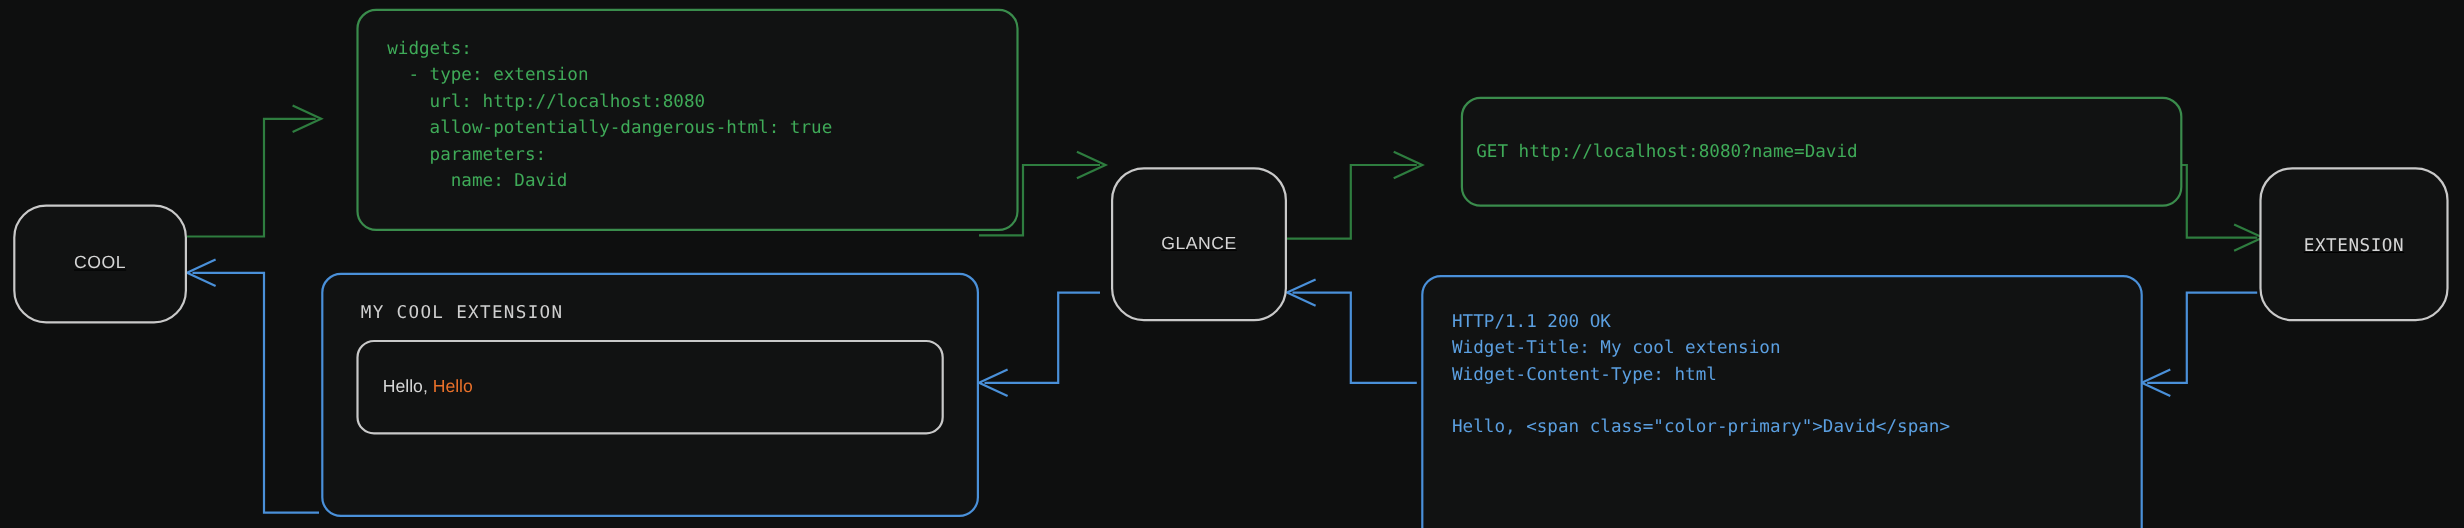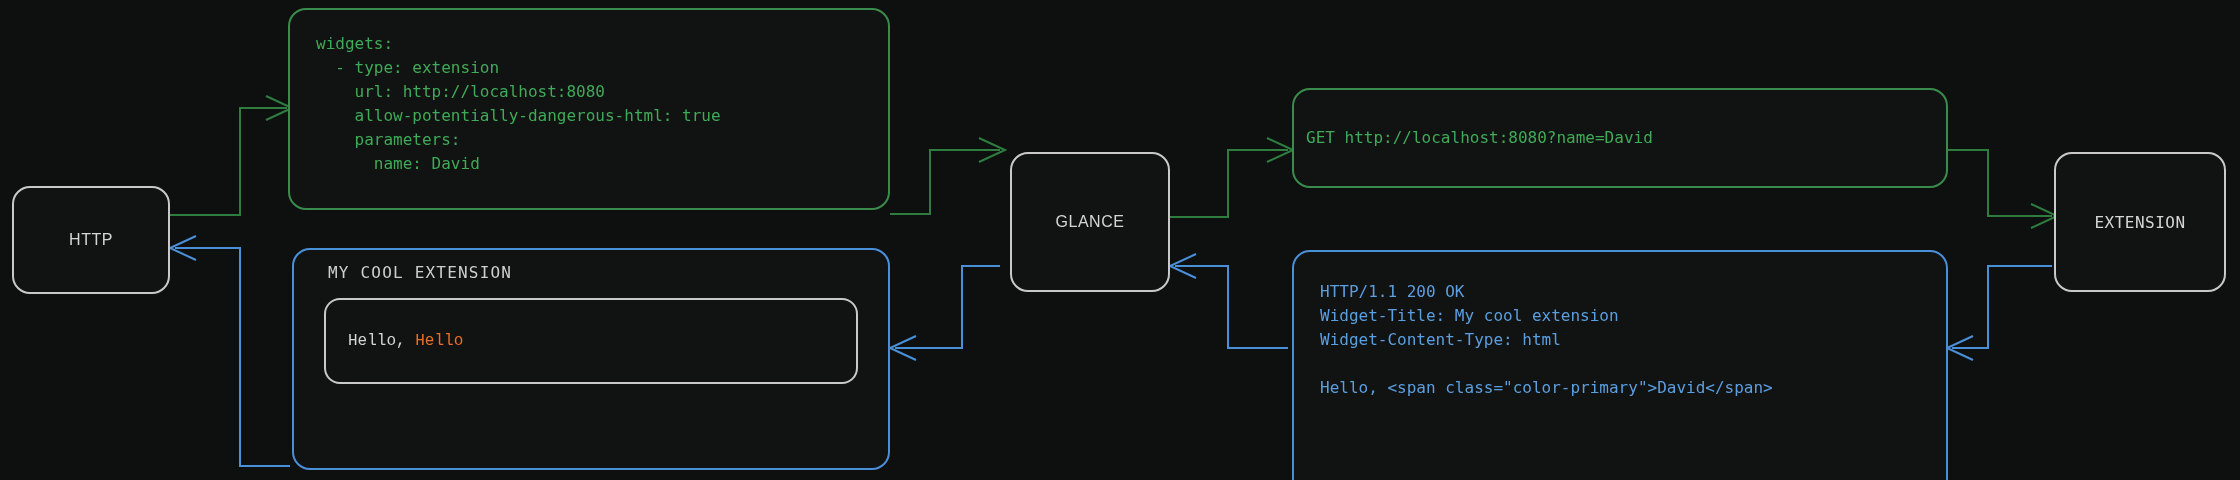--- a/index.html
+++ b/index.html
@@ -14,25 +14,26 @@
     background: #0e0f0f;
     overflow: hidden;
     font-family: "DejaVu Sans Mono", monospace;
   }
 
   
   .node {
     position: absolute;
     box-sizing: border-box;
     border: 2px solid #c9c9c9;
-    border-radius: 18px;
+    border-radius: 30px;
     background: #111212;
     display: flex;
     align-items: center;
     justify-content: center;
+    text-decoration: underline;
   }
   .node-label {
     color: #d6d6d6;
     font-size: 16px;
     letter-spacing: 0.5px;
     white-space: nowrap;
   }
   .node-label.sans {
     font-family: "Liberation Sans", sans-serif;
   }
@@ -42,21 +43,21 @@
 
   
   .msgbox {
     position: absolute;
     box-sizing: border-box;
     border-radius: 18px;
     background: #111212;
     border: 2px solid #3f8f4f;
     padding: 22px 26px;
   }
-  .msgbox.green { border-color: #3a8c4c; }
+  .msgbox.green { border-color: #3a8c4c; margin-left: 36px; }
   .msgbox.blue  { border-color: #4a90d9; }
 
   .code {
     margin: 0;
     font-family: "DejaVu Sans Mono", monospace;
     font-size: 16px;
     line-height: 24px;
     white-space: pre;
   }
   .code.green { color: #3faa58; }
@@ -74,21 +75,21 @@
   .widget-card {
     box-sizing: border-box;
     border: 2px solid #c9c9c9;
     border-radius: 16px;
     padding: 26px 22px;
     min-height: 86px;
     display: flex;
     align-items: center;
   }
   .widget-card .line {
-    font-family: Liberation Mono, monospace;
+    font-family: Liberation Sans, sans-serif;
     font-size: 16px;
     color: #d6d6d6;
     white-space: pre;
   }
   .widget-card .accent { color: #e8702a; }
 
   
   svg.wires {
     position: absolute;
     left: 0; top: 0;
@@ -132,21 +133,21 @@
     <polyline class="head-blue" points="1196,254 1170,266 1196,278"></polyline>
 
     <polyline class="w-blue" points="1000,266 962,266 962,348 895,348"></polyline>
     <polyline class="head-blue" points="916,336 890,348 916,360"></polyline>
 
     <polyline class="w-blue" points="290,466 240,466 240,248 175,248"></polyline>
     <polyline class="head-blue" points="196,236 170,248 196,260"></polyline>
   </svg>
 
   <div class="node" style="left:12px; top:186px; width:158px; height:108px;">
-    <span class="node-label sans">HTTP</span>
+    <span class="node-label sans">COOL</span>
   </div>
 
   <div class="node" style="left:1010px; top:152px; width:160px; height:140px;">
     <span class="node-label sans">GLANCE</span>
   </div>
 
   <div class="node" style="left:2054px; top:152px; width:172px; height:140px;justify-content:center;">
     <span class="node-label mono">EXTENSION</span>
   </div>
 
@@ -164,21 +165,21 @@
   </div>
 
   <div class="msgbox blue" style="left:1292px; top:250px; width:656px; height:248px; padding-top:28px;">
     <pre class="code blue">HTTP/1.1 200 OK
 Widget-Title: My cool extension
 Widget-Content-Type: html
 
 Hello, &lt;span class="color-primary"&gt;David&lt;/span&gt;</pre>
   </div>
 
-  <div class="msgbox blue" style="left:292px; top:248px; width:598px; height:222px; padding:9px 30px;">
+  <div class="msgbox blue" style="left:292px; top:248px; width:598px; height:222px; padding:20px 30px;">
     <div class="widget-title">MY COOL EXTENSION</div>
     <div class="widget-card">
       <span class="line">Hello, </span>
         <span class="line accent">Hello</span>
     </div>
   </div>
 
 </div>
 
 </body></html>

